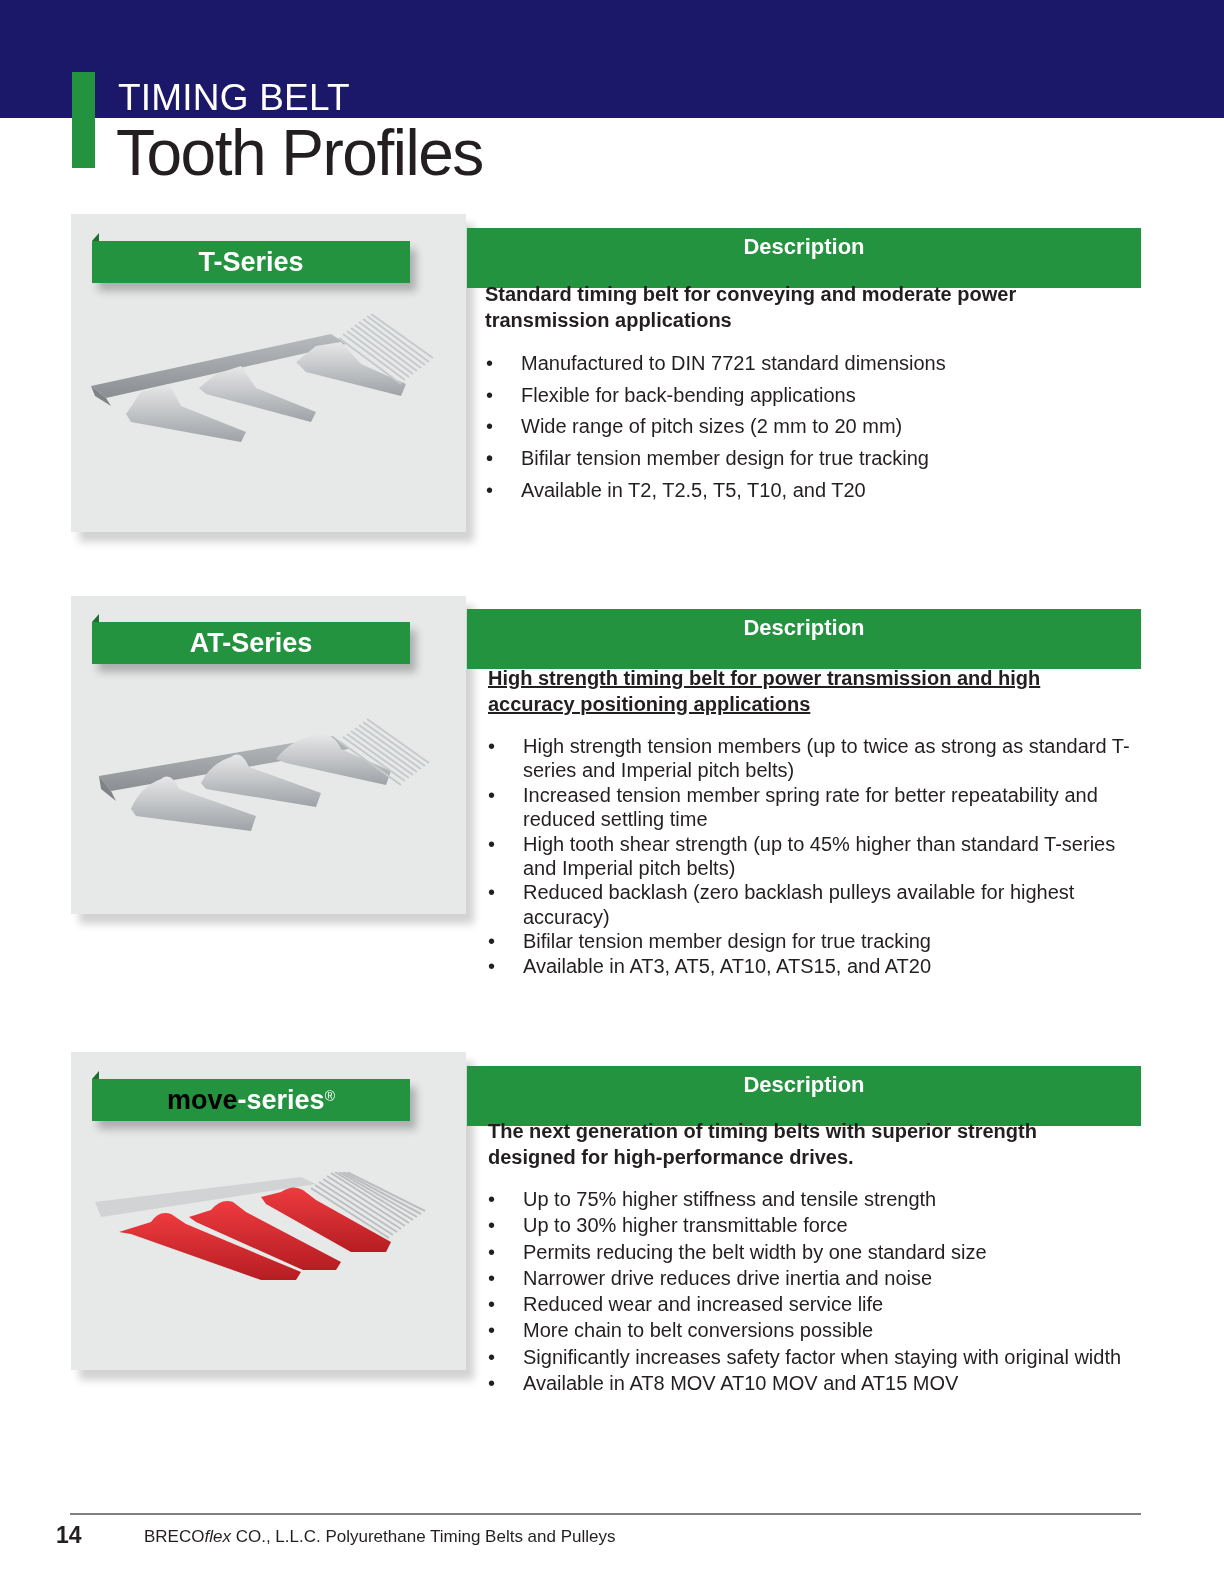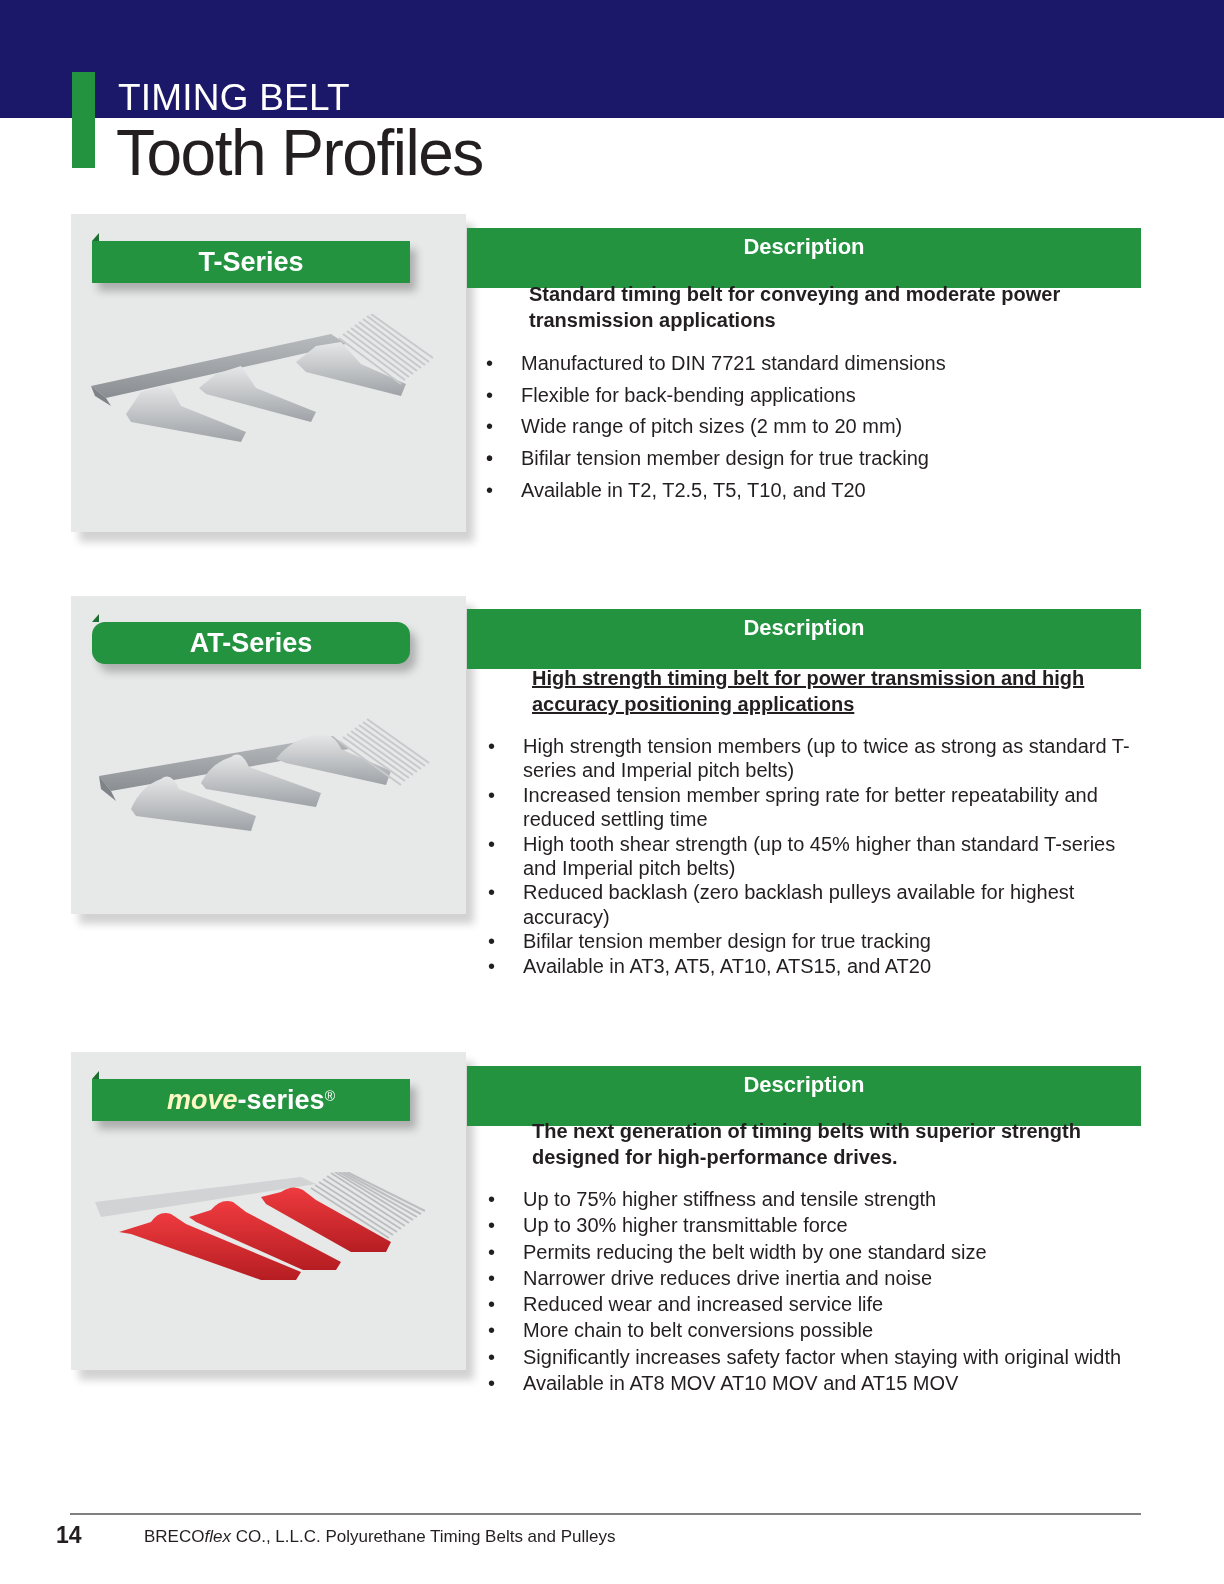--- a/index.html
+++ b/index.html
@@ -4,24 +4,24 @@
 <style>
   html, body { margin:0; padding:0; }
   body { width:1224px; height:1584px; position:relative; background:#ffffff; font-family:"Liberation Sans", sans-serif; color:#231f20; overflow:hidden; }
   .topband { position:absolute; left:0; top:0; width:1224px; height:118px; background:#1c1869; }
   .title-bar { position:absolute; left:72px; top:72px; width:23px; height:96px; background:#249340; }
   .title-top { position:absolute; left:118px; top:77px; font-size:37px; font-weight:normal; color:#ffffff; letter-spacing:0.2px; }
   .title-main { position:absolute; left:116px; top:116px; font-size:64px; font-weight:normal; color:#231f20; letter-spacing:-1.5px; }
   .imgbox { position:absolute; left:71px; width:395px; height:318px; background:#e7e8e8; box-shadow: 8px 10px 8px rgba(0,0,0,0.18); }
   .series-label { position:absolute; left:64px; width:318px; height:42px; background:#249340; color:#fff; font-weight:bold; font-size:27px; text-align:center; line-height:42px; box-shadow: 6px 8px 8px rgba(0,0,0,0.25); margin-left: 28px; }
   .series-label .tick { position:absolute; left:0; top:-8px; width:0; height:0; border-left:7px solid transparent; border-bottom:8px solid #1d6e30; }
-  .series-label .move { color:#fef9c3; font-style:italic; font-weight:bold; }
+  .series-label .move { color:#000000; font-weight:bold; }
   .series-label sup { font-size:14px; font-weight:normal; vertical-align:top; position:relative; top:-4px; }
   .desc-bar { position:absolute; left:467px; width:674px; height:60px; background:#249340; color:#fff; font-weight:bold; font-size:22px; text-align:center; line-height:38px; }
-  .lead { position:absolute; font-weight:bold; font-size:20px; line-height:26px; color:#231f20; width:640px;margin-left:44px; }
+  .lead { position:absolute; font-weight:bold; font-size:20px; line-height:26px; color:#231f20; width:640px; }
   .bullets { position:absolute; list-style:none; margin:0; padding:0; font-size:20px; color:#231f20; }
   .bullets li { position:relative; padding-left:35px; }
   .bullets li .dot { position:absolute; left:0; top:0; }
   .belt { position:absolute; }
 
   .footer-line { position:absolute; left:70px; top:1513px; width:1071px; height:2px; background:#808080; }
   .page-num { position:absolute; left:56px; top:1522px; font-size:23px; font-weight:bold; color:#231f20; }
   .footer-text { position:absolute; left:144px; top:1527px; font-size:17px; color:#231f20; }
   .footer-text i { font-style:italic; }
 </style>
@@ -93,21 +93,21 @@
           <line x1="272" y1="46" x2="334" y2="90"></line>
         <line x1="276" y1="43" x2="338" y2="87"></line>
           <line x1="280" y1="40" x2="342" y2="84"></line>
         <line x1="284" y1="37" x2="346" y2="81"></line>
           <line x1="288" y1="34" x2="350" y2="78"></line>
         <line x1="292" y1="31" x2="354" y2="75"></line>
           <line x1="296" y1="28" x2="358" y2="72"></line>
       </g>
     </svg>
   </div>
-  <div class="series-label" style="top:622px;border-radius:13px;">
+  <div class="series-label" style="top:622px;">
     <span class="tick"></span>
     <span>AT-Series</span>
   </div>
   <div class="desc-bar" style="top:609px;">Description</div>
   <div class="lead" style="left:488px;top:665px;width:620px;text-decoration:underline;">High strength timing belt for power transmission and high accuracy positioning applications</div>
   <ul class="bullets" style="left:488px;top:734px;line-height:24.4px;width:660px;">
     <li><span class="dot">•</span><span>High strength tension members (up to twice as strong as standard T-series and Imperial pitch belts)</span></li>
     <li><span class="dot">•</span><span>Increased tension member spring rate for better repeatability and reduced settling time</span></li>
     <li><span class="dot">•</span><span>High tooth shear strength (up to 45% higher than standard T-series and Imperial pitch belts)</span></li>
     <li><span class="dot">•</span><span>Reduced backlash (zero backlash pulleys available for highest accuracy)</span></li>

